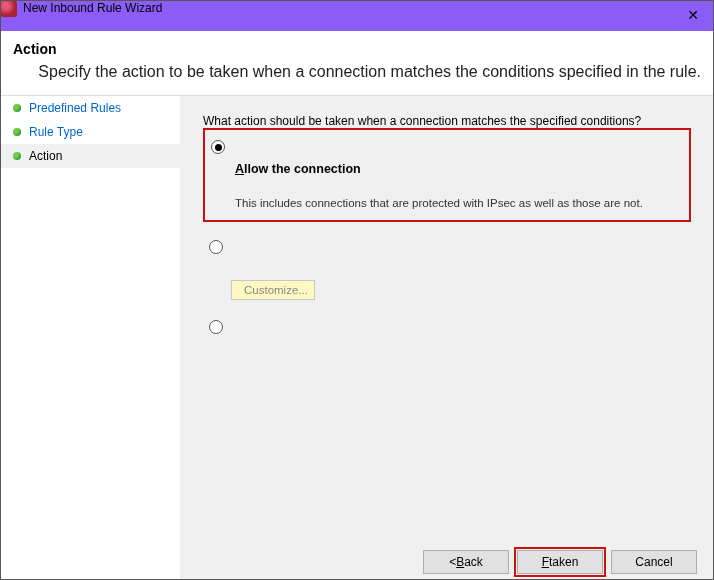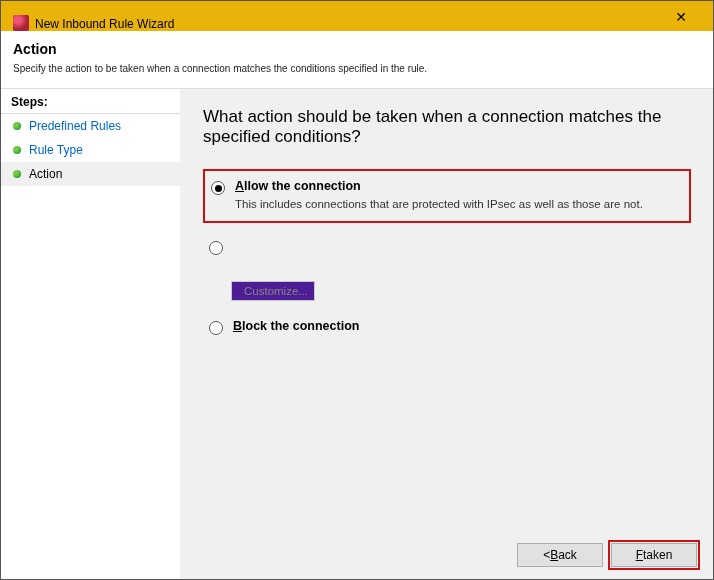--- a/index.html
+++ b/index.html
@@ -7,24 +7,24 @@
     font-family: "Segoe UI", Tahoma, sans-serif;
     font-size: 12px;
     background: #fff;
     width: 714px;
     height: 580px;
     overflow: hidden;
     border: 1px solid #555;
   }
   .titlebar {
     display: flex;
-    align-items: flex-end;
+    align-items: flex-start;
     height: 30px;
-    padding: 0 12px;
-    background: #eab308;
+    padding: 0 0;
+    background: #8b5cf6;
   }
   .titlebar .icon {
     width: 16px; height: 16px;
     margin-right: 6px;
     background: radial-gradient(circle at 30% 30%, #e57 20%, #a23 60%);
     border-radius: 2px;
     position: relative;
   }
   .titlebar .title { flex: 1; font-size: 12px; }
   .close {
@@ -32,21 +32,21 @@
     display: flex; align-items: center; justify-content: center;
     cursor: pointer;
     font-size: 14px;
   }
   .header {
     padding: 10px 12px 14px 12px;
     background: #fff;
     border-bottom: 1px solid #ddd;
   }
   .header h1 { font-size: 14px; font-weight: bold; margin-bottom: 6px; }
-  .header p { font-size: 10px; color: #222; }
+  .header p { font-size: 16px; color: #222; text-align: right; }
   .body {
     display: flex;
     height: calc(100% - 30px - 58px);
     background: #f0f0f0;
   }
   .sidebar {
     width: 180px;
     background: #fff;
     border-right: 1px solid #f0f0f0;
     padding-top: 0;
@@ -71,21 +71,21 @@
     flex-shrink:0;
   }
   .step.link { color: #0066cc; }
   .step.current { background: #f0f0f0; color: #000; }
   .content {
     flex: 1;
     background: #f0f0f0;
     position: relative;
     padding: 18px 22px 0 22px;
   }
-  .prompt { font-size: 17px; margin-bottom: 22px; }
+  .prompt { font-size: 12px; }
   .opt {
     display: flex;
     align-items: flex-start;
     margin-bottom: 14px;
     padding: 4px 6px 6px 2px;
   }
   .opt.highlight {
     border: 2px solid #c11;
     padding: 8px 6px 8px 2px;
     margin-bottom: 12px;
@@ -101,33 +101,33 @@
   }
   .radio.checked::after {
     content: "";
     position: absolute;
     width: 7px; height: 7px;
     background: #000;
     border-radius: 50%;
     top: 2.5px; left: 2.5px;
   }
   .opt-body { flex: 1; }
-  .opt-title { font-weight: bold; font-size: 12.5px; }
+  .opt-title { font-weight: bold; font-size: 12.5px; margin-top: 24px; }
   .opt-title .u { text-decoration: underline; }
   .opt-desc {
     font-size: 11.5px; color: #333;
-    margin-top: 4px; line-height: 1.35;
+    margin-top: 20px; line-height: 1.35;
     max-width: 430px;
   }
   .customize {
     margin: 6px 0 0 28px;
     padding: 3px 12px;
     font-size: 11.5px;
     color: #888;
-    background: #4c1d95;
+    background: #fef9c3;
     border: 1px solid #c8c8c8;
     width: 84px;
     text-align: left;
   }
   .footer {
     position: absolute;
     bottom: 12px; right: 16px;
     display: flex; gap: 8px;
   }
   .btn {
@@ -150,21 +150,20 @@
   <div class="close">✕</div>
 </div>
 
 <div class="header">
   <h1>Action</h1>
   <p>Specify the action to be taken when a connection matches the conditions specified in the rule.</p>
 </div>
 
 <div class="body">
   <div class="sidebar">
-    <div class="steps-label">Steps:</div>
     <div class="step link">
       <span class="bullet"></span>
       <span>Predefined Rules</span>
     </div>
     <div class="step link">
       <span class="bullet"></span>
       <span>Rule Type</span>
     </div>
     <div class="step current">
       <span class="bullet"></span>
@@ -185,30 +184,28 @@
 
     <div class="opt">
       <div class="radio"></div>
       <div class="opt-body">
       </div>
     </div>
     <button class="customize" disabled="">Customize...</button>
 
     <div class="opt" style="margin-top:14px">
       <div class="radio"></div>
-      <div class="opt-body">
-        <div class="opt-title"><span class="u">B</span><span>lock the connection</span></div>
-      </div>
     </div>
 
     <div class="footer">
       <button class="btn">
           <span>&lt; </span>
           <span class="u">B</span>
           <span>ack</span>
         </button>
       <button class="btn highlight">
           <span class="u">F</span>
           <span>taken</span>
         </button>
+      <button class="btn">Cancel</button>
     </div>
   </div>
 </div>
 
 </body></html>

